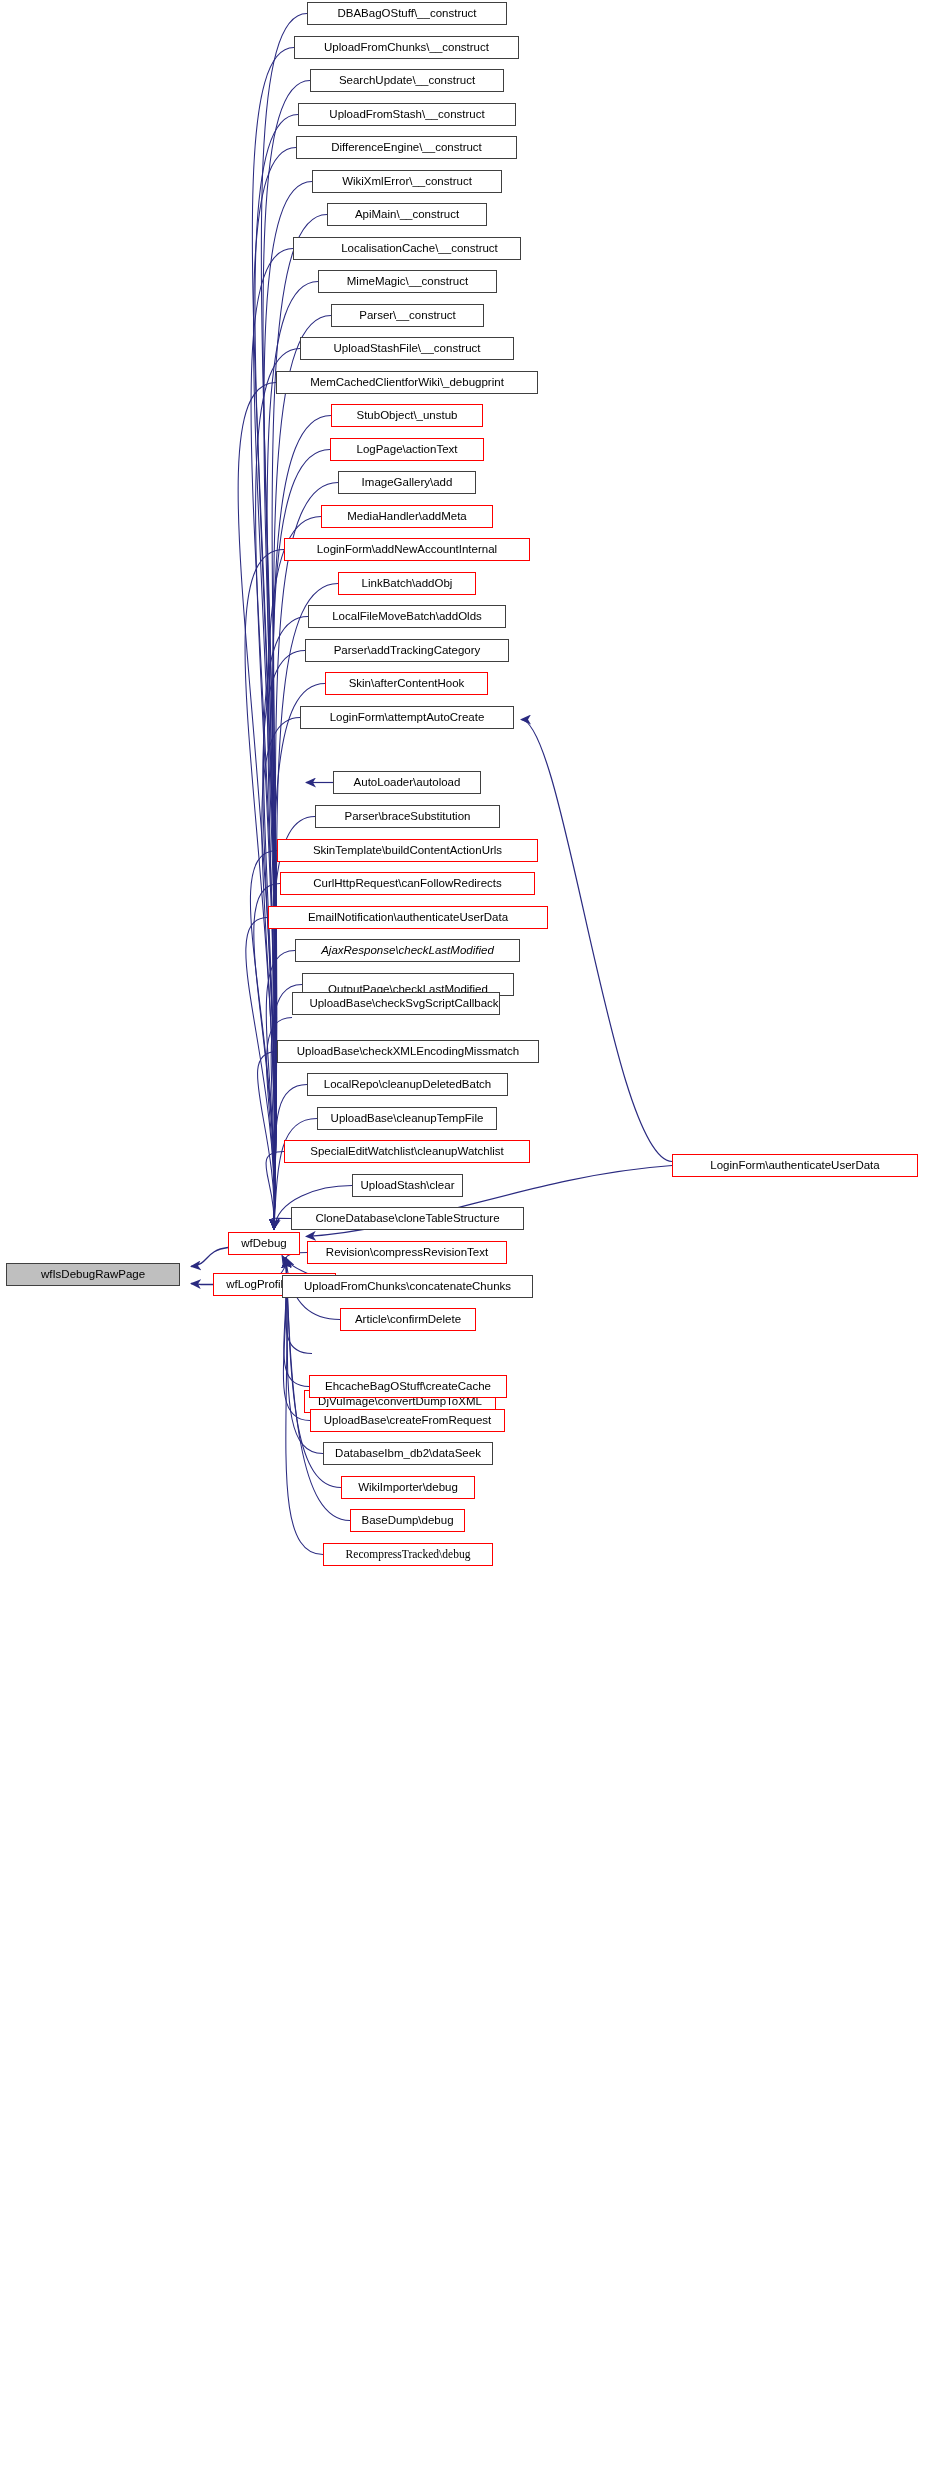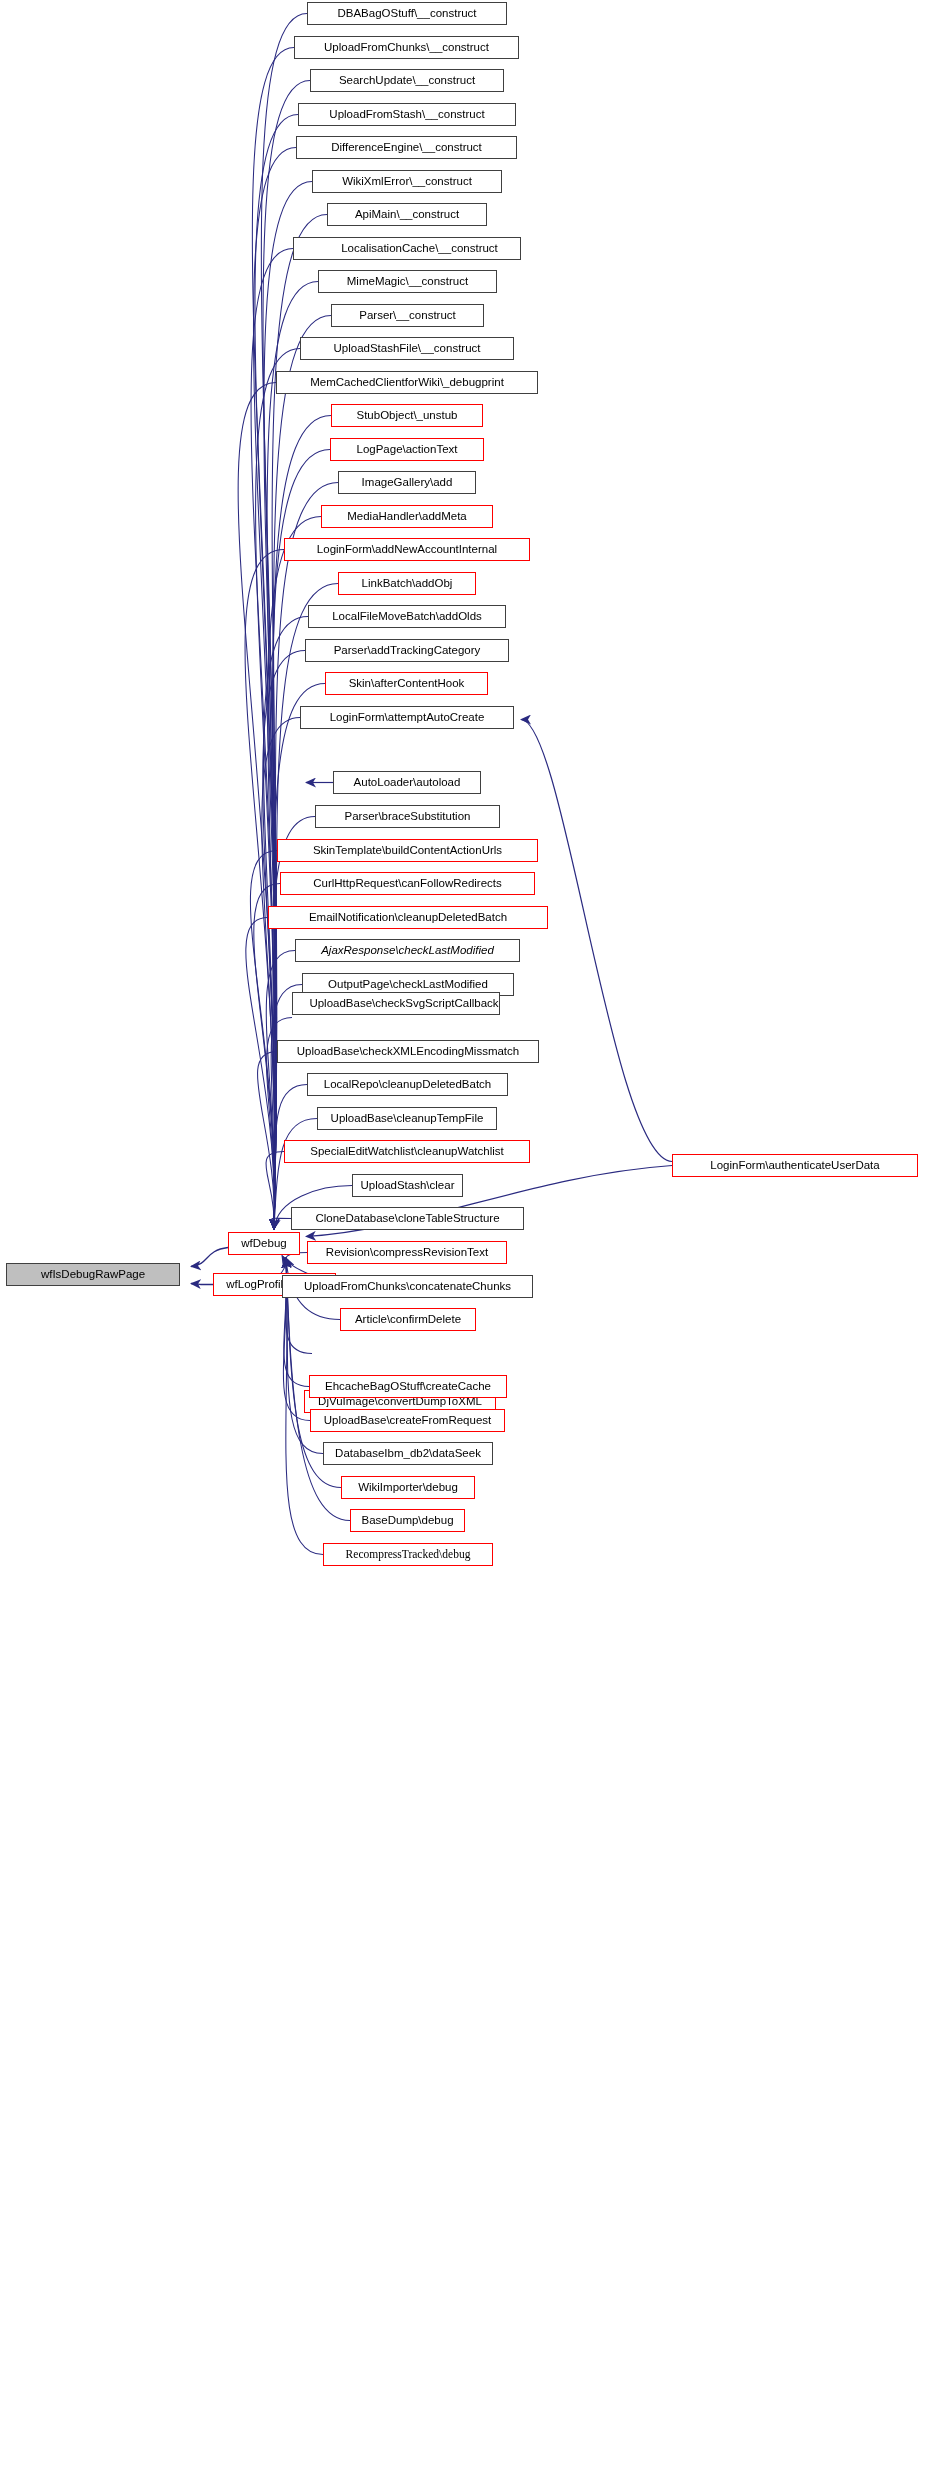--- a/index.html
+++ b/index.html
@@ -164,26 +164,26 @@
     <div class="node" style="left: 315px; top: 805px; width: 185px;">
       <span class="lbl">Parser\braceSubstitution</span>
     </div>
     <div class="node red" style="left: 277px; top: 839px; width: 261px;">
       <span class="lbl">SkinTemplate\buildContentActionUrls</span>
     </div>
     <div class="node red" style="left: 280px; top: 872px; width: 255px;">
       <span class="lbl">CurlHttpRequest\canFollowRedirects</span>
     </div>
     <div class="node red" style="left: 268px; top: 906px; width: 280px;">
-      <span class="lbl">EmailNotification\cleanupDeletedBatch</span>
+      <span class="lbl">EmailNotification\authenticateUserData</span>
     </div>
     <div class="node" style="left: 295px; top: 939px; width: 225px; font-style: italic;">
       <span class="lbl">AjaxResponse\checkLastModified</span>
     </div>
-    <div class="node" style="left: 302px; top: 973px; width: 212px;">
+    <div class="node" style="left: 302px; top: 973px; width: 212px; align-items: flex-end;">
       <span class="lbl">OutputPage\checkLastModified</span>
     </div>
     <div class="node" style="left: 292px; top: 992px; width: 208px; padding-left: 16px;">
       <span class="lbl">UploadBase\checkSvgScriptCallback</span>
     </div>
     <div class="node" style="left: 277px; top: 1040px; width: 262px;">
       <span class="lbl">UploadBase\checkXMLEncodingMissmatch</span>
     </div>
     <div class="node" style="left: 307px; top: 1073px; width: 201px;">
       <span class="lbl">LocalRepo\cleanupDeletedBatch</span>

